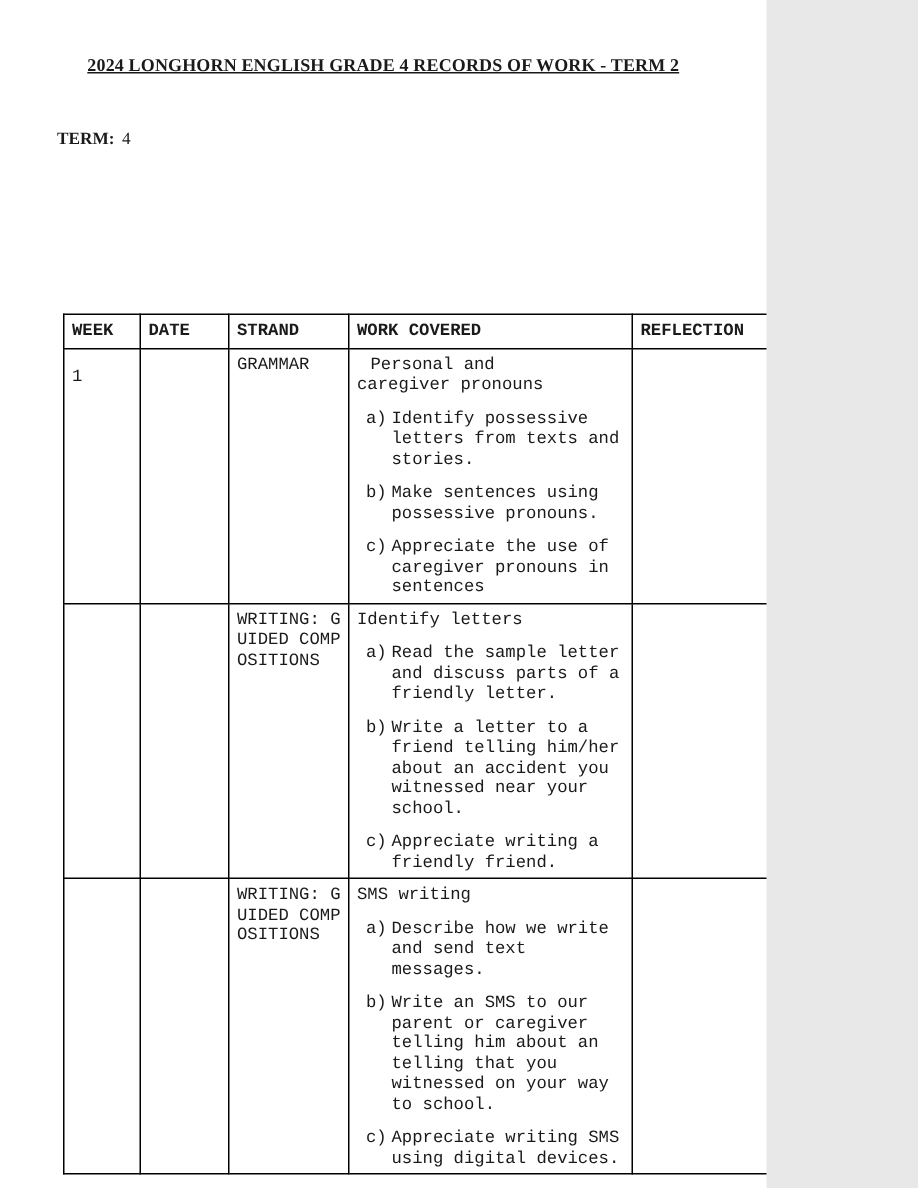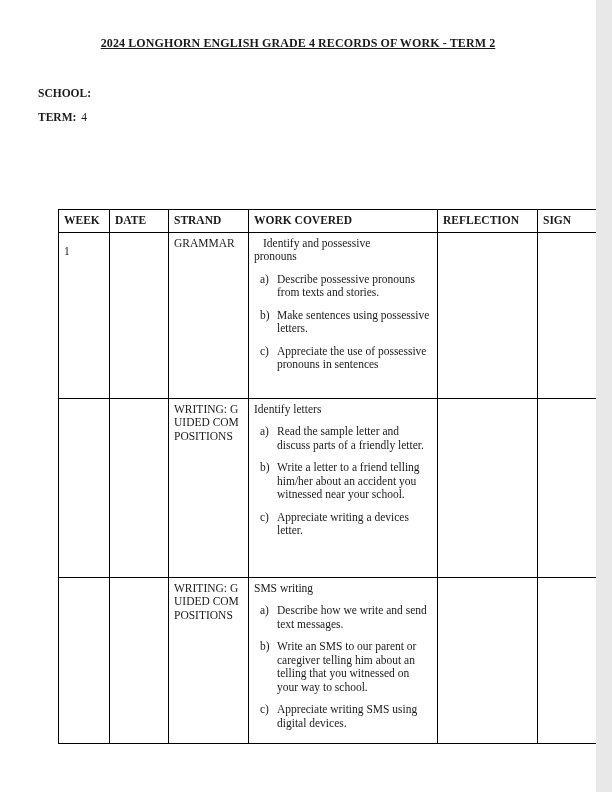--- a/index.html
+++ b/index.html
@@ -4,21 +4,21 @@
 <style>
   * { margin: 0; padding: 0; box-sizing: content-box; }
   html, body { background: #e8e8e8; }
   body {
     width: 612px; height: 792px;
     font-family: "Liberation Serif", serif;
     color: #1a1a1a;
   }
   .page {
     position: relative;
-    width: 596px; height: 792px;
+    width: 511px; height: 792px;
     background: #ffffff;
     overflow: hidden;
   }
   .doc-title {
     position: absolute;
     top: 36px; left: 0; right: 0;
     text-align: center;
     font-size: 12px;
     font-weight: bold;
     text-decoration: underline;
@@ -28,26 +28,27 @@
     position: absolute;
     left: 38px; top: 87px; right: 38px;
     font-size: 11.5px;
     line-height: 13px;
   }
   .info-line { margin-bottom: 10.5px; white-space: nowrap; }
   .info-line .lbl { font-weight: bold; }
   .info-line .val { margin-left: 5px; }
   .doc-table {
     position: absolute;
-    left: 58px; top: 209px;
+    left: 42px; top: 209px;
     width: 543px;
     border-collapse: collapse;
     table-layout: fixed;
     font-size: 11.5px;
     line-height: 13.5px;
+    font-family: Liberation Mono, monospace;
   }
   .doc-table th, .doc-table td {
     border: 1.5px solid #000;
     vertical-align: top;
     text-align: left;
     padding: 3px 5px;
   }
   .doc-table th {
     font-weight: bold;
     padding: 4px 5px;
@@ -76,23 +77,20 @@
   .wc-text { flex: 1 1 auto; }
 </style>
 </head>
 <body>
 
 <div class="page">
 
   <div class="doc-title">2024 LONGHORN ENGLISH GRADE 4 RECORDS OF WORK - TERM 2</div>
 
   <div class="info-block">
-    <div class="info-line">
-      <span class="lbl">SCHOOL:</span><span class="val"></span>
-    </div>
     <div class="info-line">
       <span class="lbl">TERM:</span><span class="val">4</span>
     </div>
   </div>
 
   <table class="doc-table">
     <colgroup>
       <col class="c-week">
         <col class="c-date">
         <col class="c-strand">
@@ -115,32 +113,32 @@
     <td>
             <div class="week-text cell-text">1</div>
           </td>
     <td>
             <div class="cell-text"></div>
           </td>
     <td>
             <div class="strand-text cell-text">GRAMMAR</div>
           </td>
     <td>
-      <div class="wc-title indent">Identify and possessive pronouns</div>
+      <div class="wc-title indent">Personal and caregiver pronouns</div>
     <div class="wc-item">
     <span class="wc-marker">a)</span>
-    <span class="wc-text">Describe possessive pronouns from texts and stories.</span>
+    <span class="wc-text">Identify possessive letters from texts and stories.</span>
   </div>
             <div class="wc-item">
     <span class="wc-marker">b)</span>
-    <span class="wc-text">Make sentences using possessive letters.</span>
+    <span class="wc-text">Make sentences using possessive pronouns.</span>
   </div>
             <div class="wc-item">
     <span class="wc-marker">c)</span>
-    <span class="wc-text">Appreciate the use of possessive pronouns in sentences</span>
+    <span class="wc-text">Appreciate the use of caregiver pronouns in sentences</span>
   </div>
           </td>
     <td>
             <div class="cell-text"></div>
           </td>
     <td>
             <div class="cell-text"></div>
           </td>
   </tr>
         <tr class="r1">
@@ -158,21 +156,21 @@
     <div class="wc-item">
     <span class="wc-marker">a)</span>
     <span class="wc-text">Read the sample letter and discuss parts of a friendly letter.</span>
   </div>
             <div class="wc-item">
     <span class="wc-marker">b)</span>
     <span class="wc-text">Write a letter to a friend telling him/her about an accident you witnessed near your school.</span>
   </div>
             <div class="wc-item">
     <span class="wc-marker">c)</span>
-    <span class="wc-text">Appreciate writing a devices letter.</span>
+    <span class="wc-text">Appreciate writing a friendly friend.</span>
   </div>
           </td>
     <td>
             <div class="cell-text"></div>
           </td>
     <td>
             <div class="cell-text"></div>
           </td>
   </tr>
         <tr class="r2">

